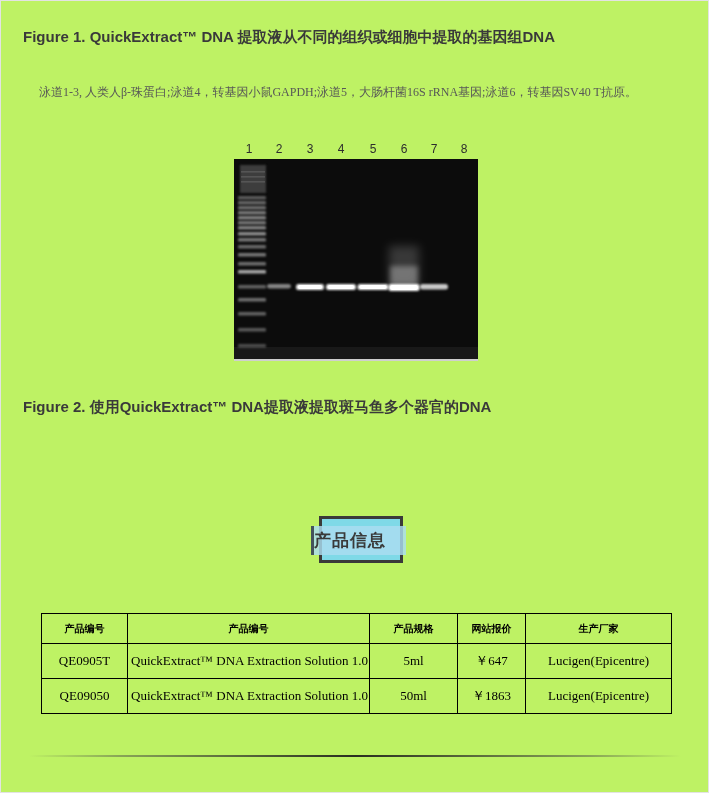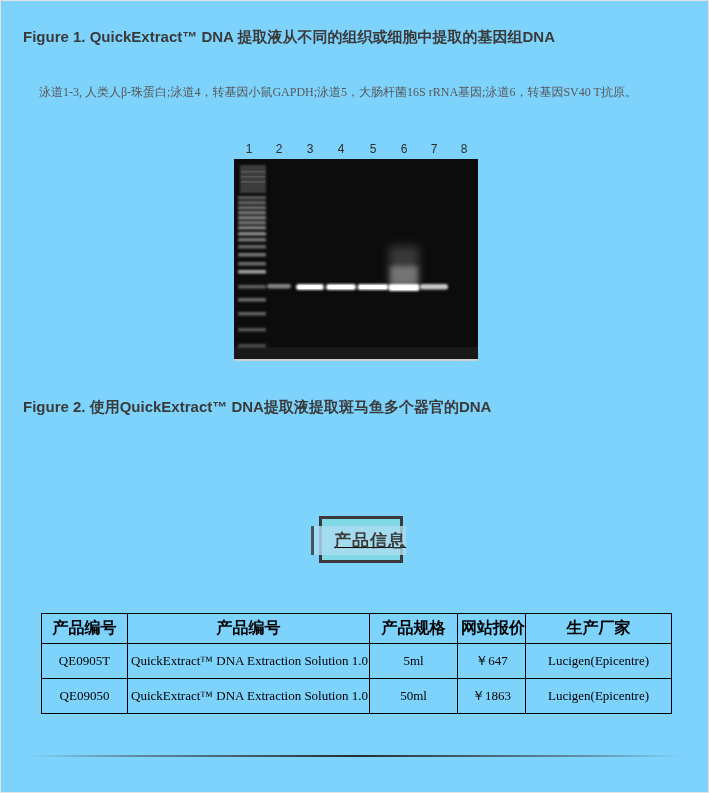--- a/index.html
+++ b/index.html
@@ -1,17 +1,17 @@
 <!DOCTYPE html>
 <html><head>
 <meta charset="utf-8">
 <style>
   html,body{margin:0;padding:0;background:#fff;}
   .page{
-    position:relative;width:709px;height:793px;background:#7dd3fc;
+    position:relative;width:709px;height:793px;background:#bef264;
     border:1px solid #e3e3e3;box-sizing:border-box;overflow:hidden;
     font-family:"Liberation Sans","DejaVu Sans",sans-serif;
   }
   .fig-title{
     position:absolute;left:22px;margin:0;width:670px;
     font-size:15px;font-weight:bold;color:#3a3a3a;line-height:19px;
   }
   #fig1-title{top:26px;}
   #fig2-title{top:396px;}
   .fig-caption{
@@ -35,37 +35,37 @@
 
   
   .product-btn{position:absolute;left:310px;top:515px;width:95px;height:47px;cursor:pointer;}
   .product-btn .back{
     position:absolute;left:8px;top:0;width:84px;height:47px;box-sizing:border-box;
     border:3px solid #3a3a3a;
   }
   .product-btn .front{
     position:absolute;left:0;top:10px;width:95px;height:29px;box-sizing:border-box;
     border-left:3px solid #44545a;
-    display:flex;align-items:center;justify-content:flex-end;text-decoration:underline;
+    display:flex;align-items:center;justify-content:flex-start;
   }
   .product-btn .front span{
     font-size:17px;font-weight:bold;color:#3a3a3a;letter-spacing:1px;white-space:nowrap;
   }
 
   
   .table-wrap{position:absolute;left:40px;top:612px;width:630px;}
   table.product{
     border-collapse:collapse;table-layout:fixed;width:630px;
     font-family:"Liberation Serif","DejaVu Serif",serif;font-size:13px;color:#000;
   }
   table.product th,table.product td{
     border:1px solid #000;text-align:center;vertical-align:middle;
     padding:0 3px;overflow:hidden;white-space:nowrap;
   }
-  table.product th{height:29px;font-weight:bold;font-size:16px;}
+  table.product th{height:29px;font-weight:bold;font-size:10px;}
   table.product td{height:34px;font-weight:400;}
   table.product td.name{text-align:left;}
   .c0{width:86px;} .c1{width:242px;} .c2{width:88px;} .c3{width:68px;} .c4{width:146px;}
 
   
   .divider{
     position:absolute;left:28px;top:754px;width:652px;height:2px;
     background:linear-gradient(90deg,
       rgba(130,130,130,0) 0%,
       rgba(70,70,70,0.45) 14%,

